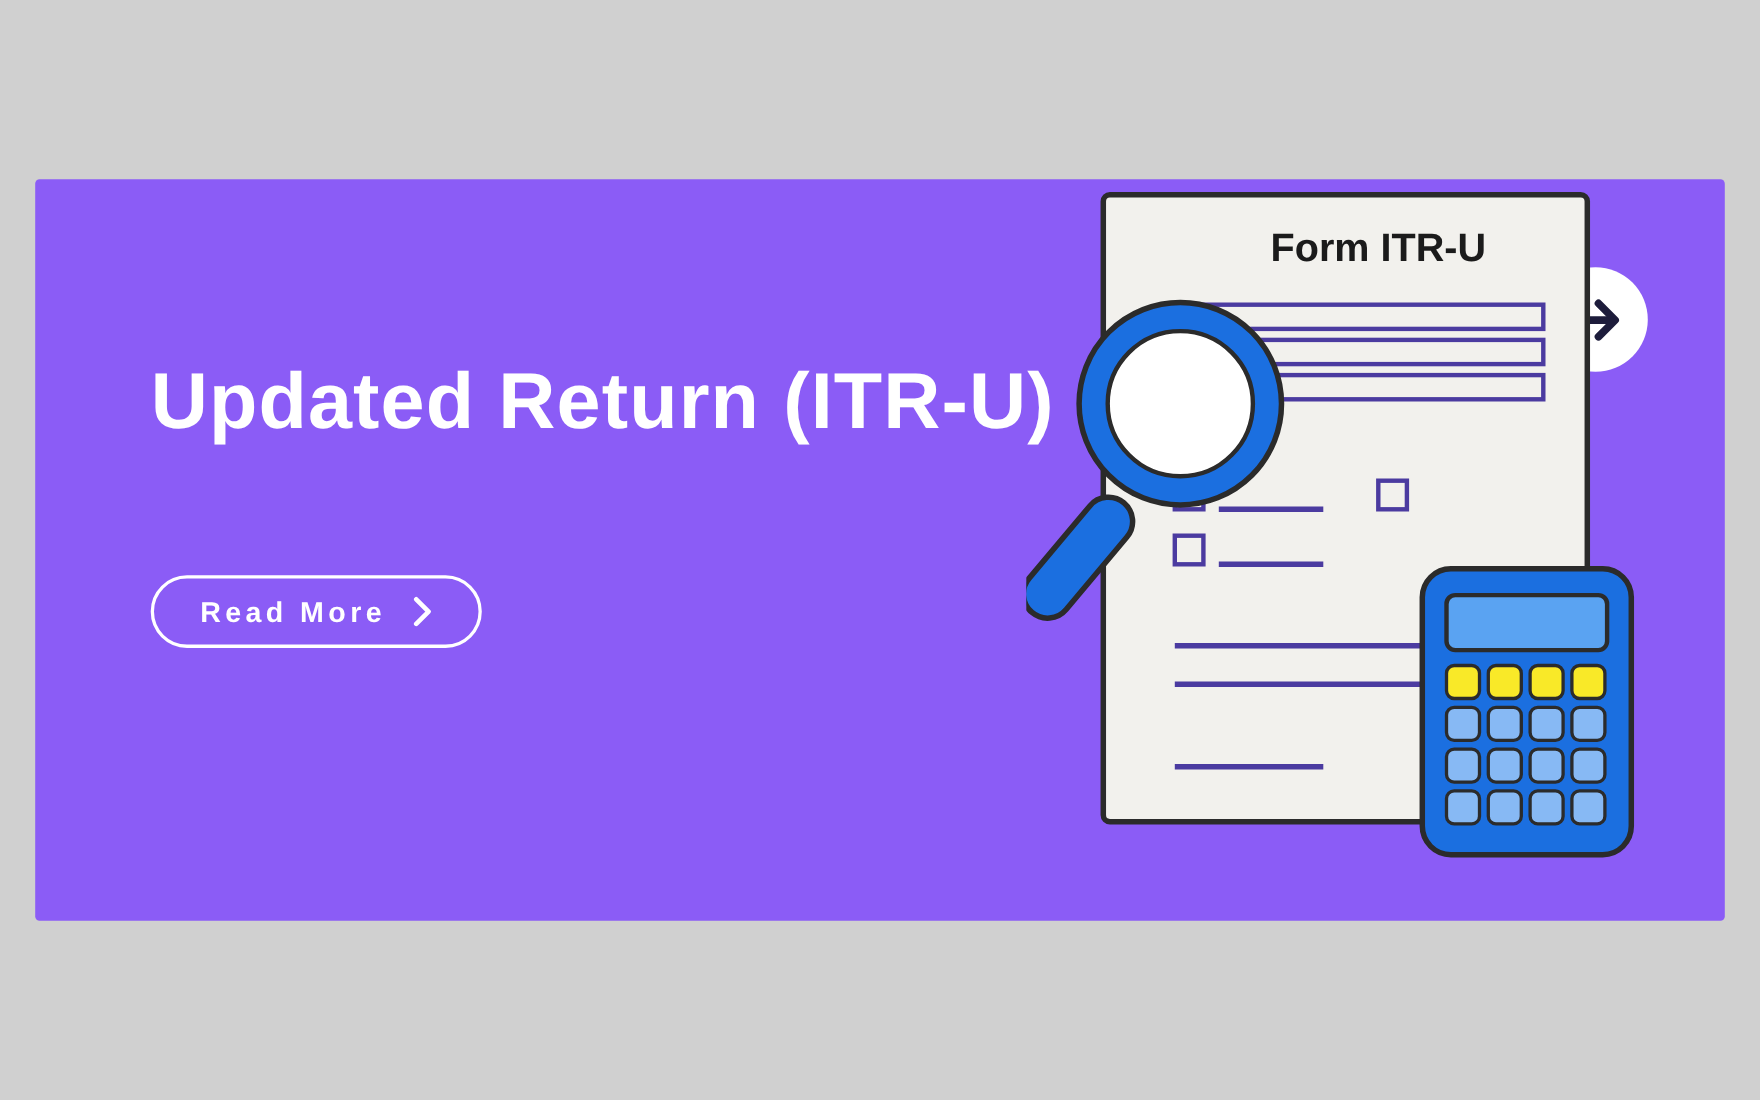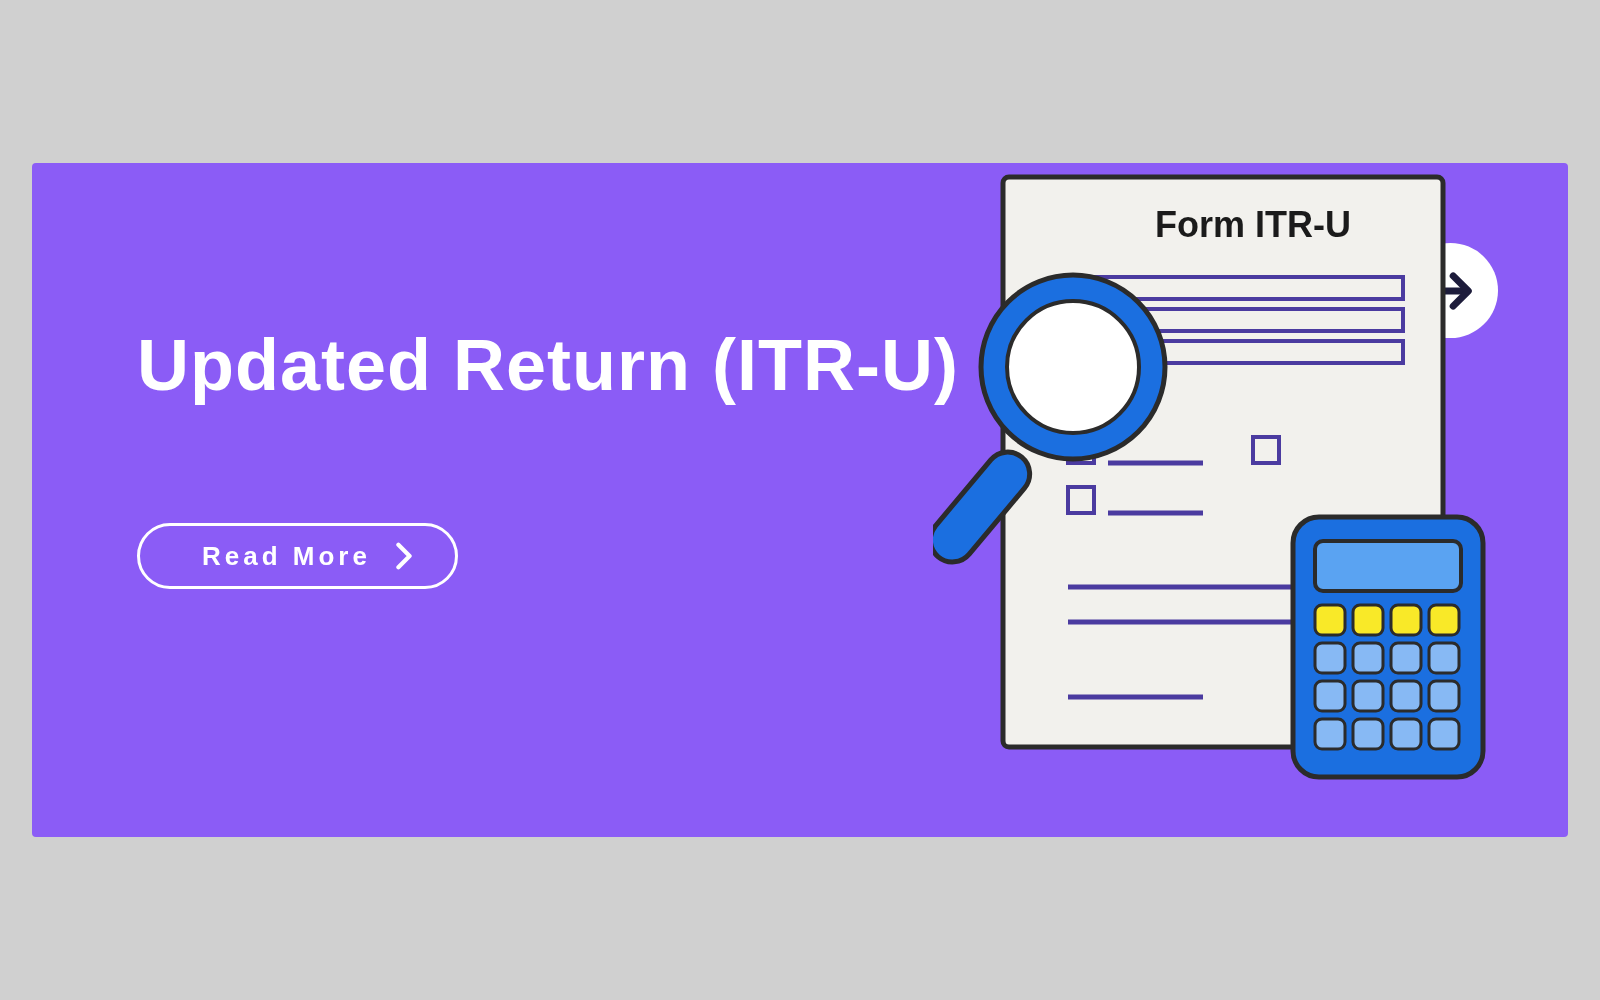--- a/index.html
+++ b/index.html
@@ -54,21 +54,20 @@
     display: flex;
     align-items: center;
     gap: 24px;
     cursor: pointer;
     background: transparent;
   }
   .read-more-label {
     font-size: 26px;
     font-weight: 700;
     letter-spacing: 4px;
-    margin-left: 20px;
   }
   .chev { width: 18px; height: 28px; }
   .illus {
     position: absolute;
     right: 75px;
     bottom: 40px;
     width: 560px;
     height: 640px;
   }
 </style>

